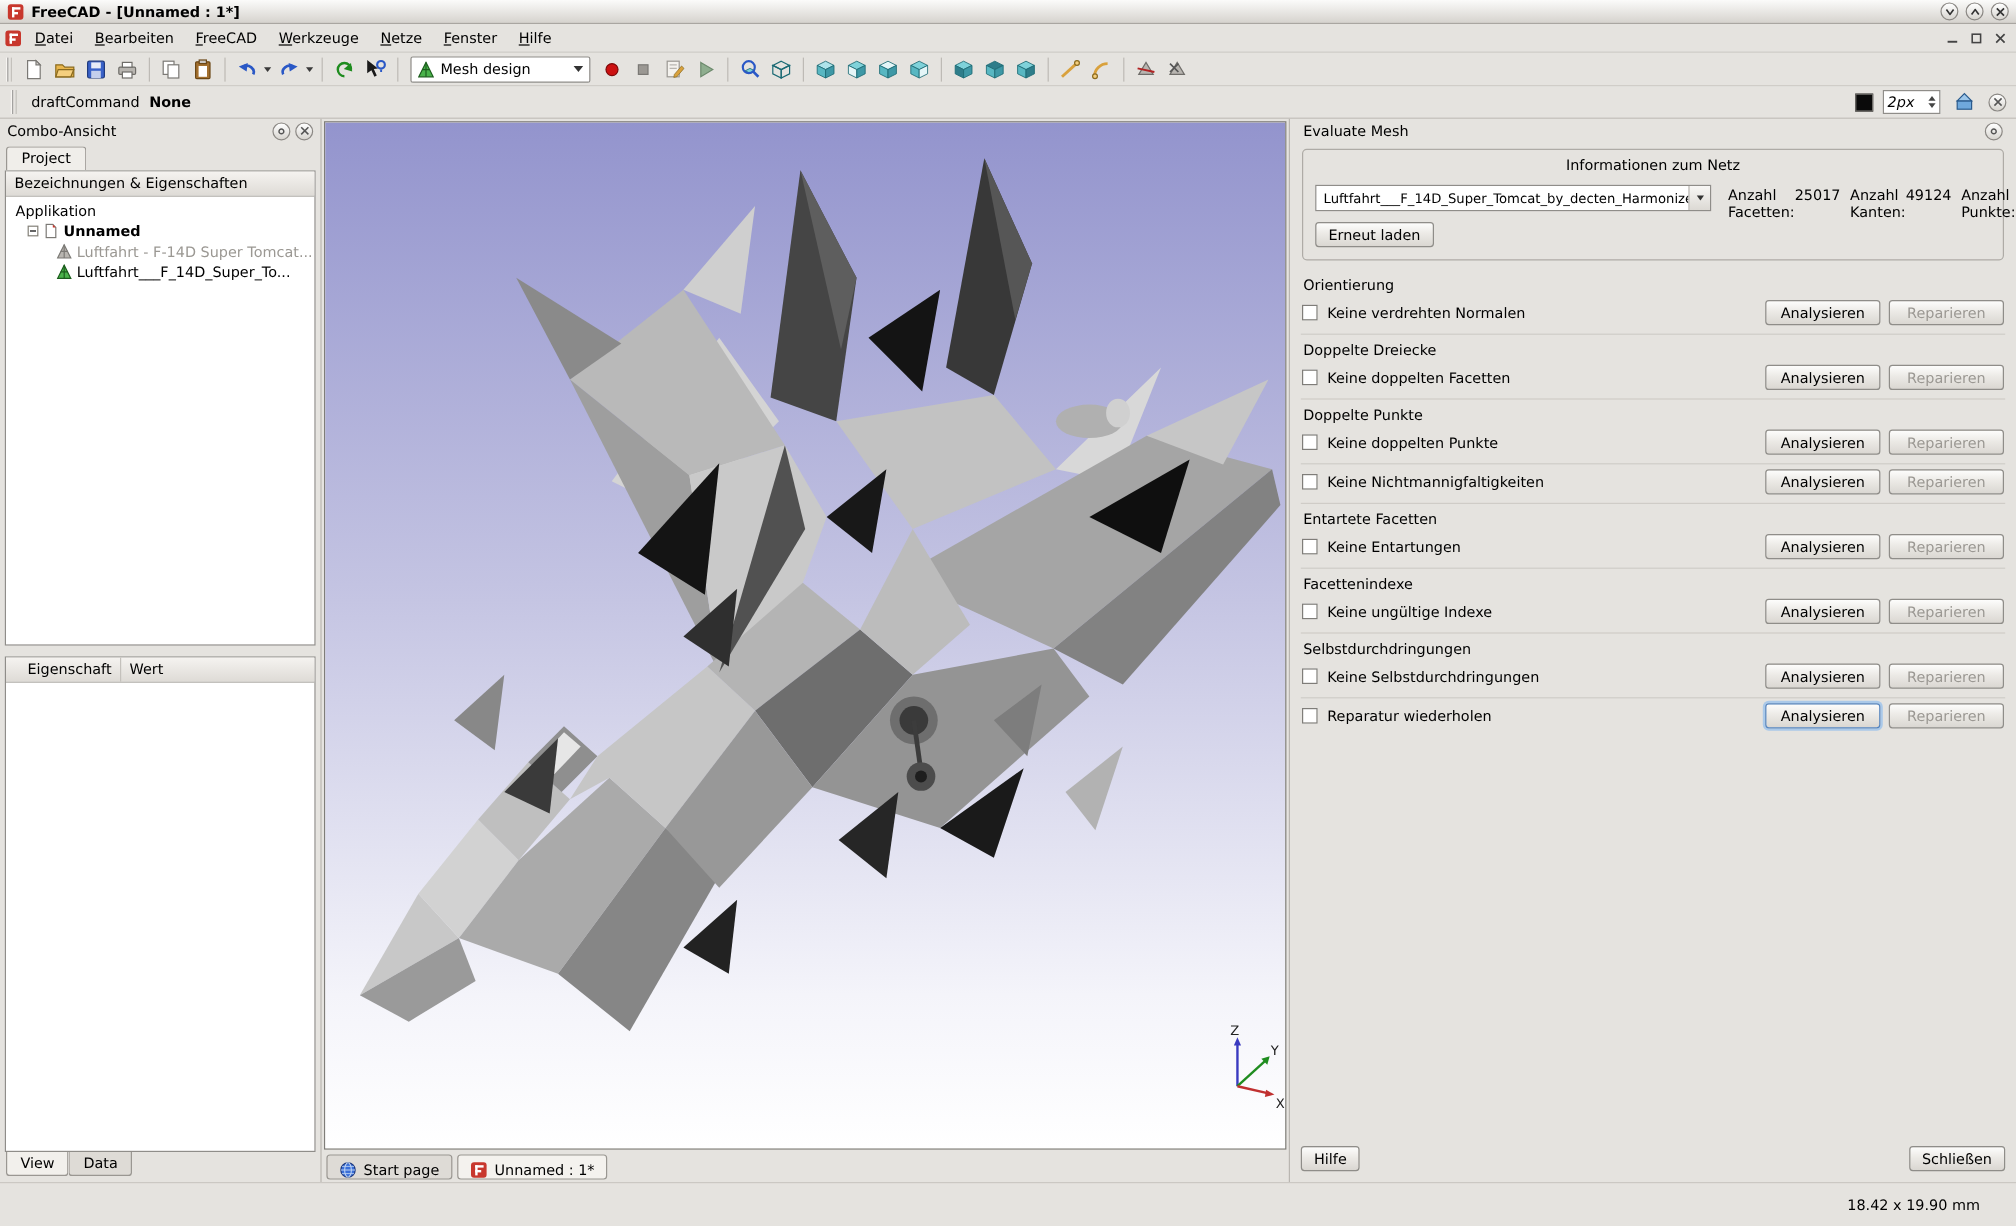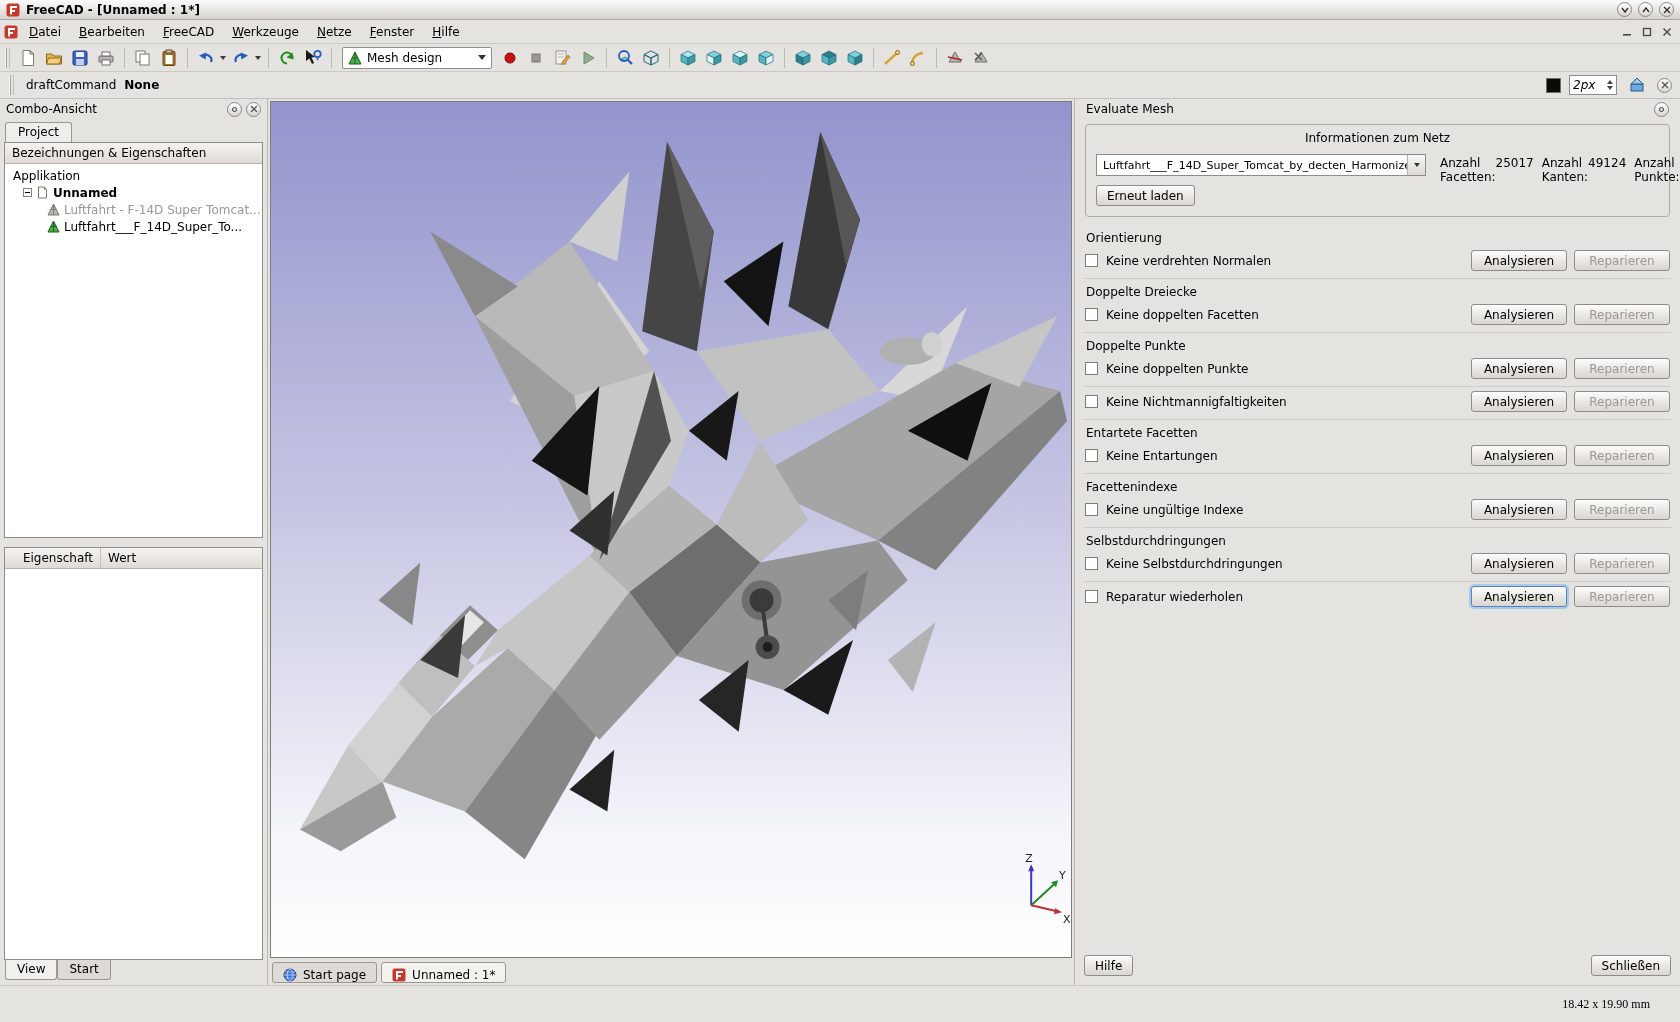--- a/index.html
+++ b/index.html
@@ -117,21 +117,21 @@
   .checkbox { width:13px; height:13px; flex:none; background:#fff; border:1px solid #7f7d79; }
   .em-btns { margin-left:auto; display:flex; gap:7px; }
   .em-sep { height:1px; background:#cfccc7; margin:1px 0 2px; }
   .em-fill { flex:1; }
   .panel-bottom { flex:none; display:flex; padding-top:6px; }
   .pb-spacer { flex:1; }
 
   
   .statusbar { height:37px; flex:none; display:flex; align-items:center; padding:0 30px;
     border-top:1px solid #cbc8c3; background:#e5e3df; }
-  .status-dims { margin-left:auto;font-family:Liberation Serif, serif; }
+  .status-dims { margin-left:auto; }
 
   .icon12 { width:13px; height:13px; flex:none; }
   .icon14 { width:14px; height:14px; flex:none; }
 </style>
 </head>
 <body>
 
 <div class="window">
 
   <div class="titlebar">
@@ -484,21 +484,21 @@
       <div class="splitter"></div>
       <div class="prop-box">
         <div class="prop-header">
           <span class="ph-cell">Eigenschaft</span>
           <span class="ph-cell">Wert</span>
         </div>
         <div class="prop-body"></div>
       </div>
       <div class="bottom-tabs">
         <span class="btab active">View</span>
-        <span class="btab">Start</span>
+        <span class="btab">Data</span>
       </div>
     </div>
 
     <div class="center">
       <div class="viewport">
         <svg viewBox="0 0 804 858" preserveAspectRatio="none">
           <defs>
             <linearGradient id="vpbg" x1="0" y1="0" x2="0" y2="1">
               <stop offset="0" stop-color="#9394cd"></stop>
               <stop offset="0.45" stop-color="#c3c3e2"></stop>

